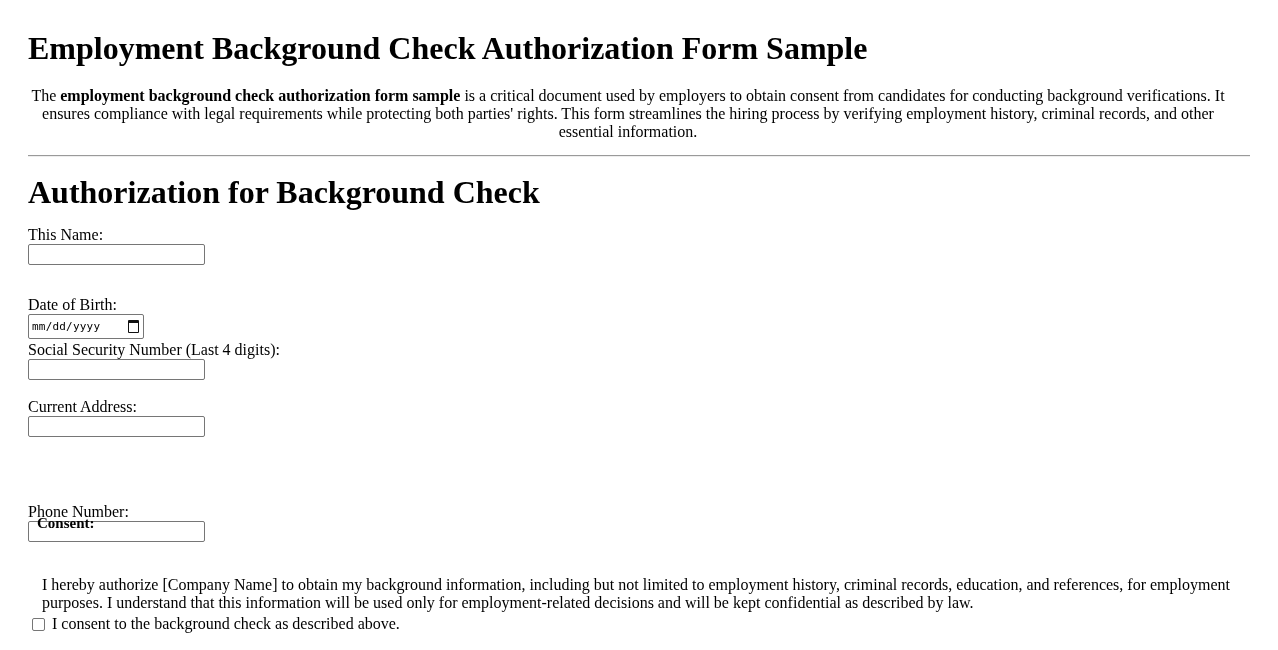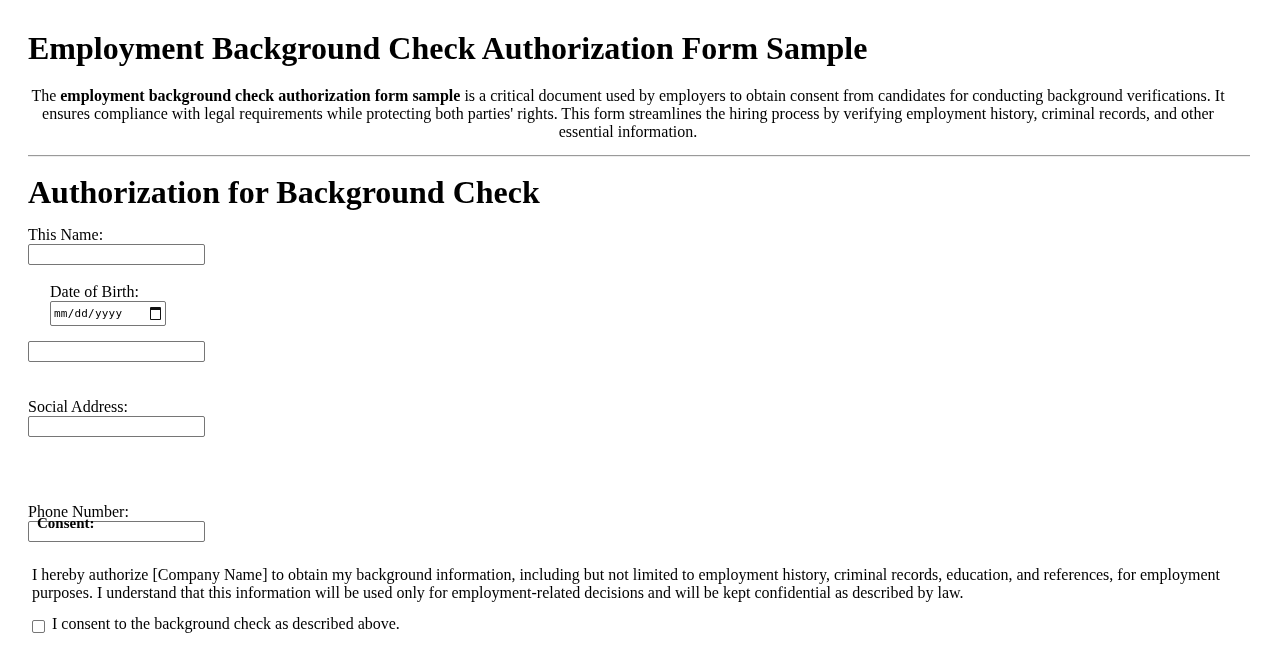--- a/index.html
+++ b/index.html
@@ -46,25 +46,25 @@
     .date-input .ph { flex: 1; letter-spacing: 0.2px; }
     .cal-icon {
       width: 9px; height: 9px; border: 1.5px solid #111; border-top-width: 3px;
       border-radius: 1px; margin-right: 1px;
     }
     .consent-title {
       position: absolute; left: 0; top: 505px; margin: 9px;
       font-weight: bold; font-size: 15px; line-height: 18px;
     }
     .consent-text {
-      position: absolute; left: 0; top: 562px; margin: 4px; width: 1205px;
+      position: absolute; left: 0; top: 562px; margin: 14px; width: 1205px;
       font-size: 16px; line-height: 18px;
     }
     .consent-check {
-      position: absolute; left: 4px; top: 615px; display: flex; align-items: flex-end;
+      position: absolute; left: 4px; top: 615px; display: flex; align-items: center;
     }
     .checkbox {
       width: 13px; height: 13px; box-sizing: border-box;
       border: 1px solid #767676; border-radius: 2px; background: #fff; margin-right: 7px;
     }
     .consent-check span.lbl { font-size: 16px; line-height: 18px; }
   </style>
 </head>
 <body>
 
@@ -75,34 +75,35 @@
 
   <hr class="divider">
 
   <h2>Authorization for Background Check</h2>
 
   <div class="field" style="top:226px;">
     <label>This Name:</label>
     <input class="text-input" type="text" value="" style="">
   </div>
 
-  <div class="field" style="top:283px;margin-left:22px;">
+  <div class="field" style="top:296px;">
     <label>Date of Birth:</label>
     <div class="date-input">
       <span class="ph">mm/dd/yyyy</span>
       <span class="cal-icon"></span>
     </div>
   </div>
 
   <div class="field" style="top:341px;">
+    <label>Social Security Number (Last 4 digits):</label>
     <input class="text-input" type="text" value="" style="">
   </div>
 
   <div class="field" style="top:398px;">
-    <label>Social Address:</label>
+    <label>Current Address:</label>
     <input class="text-input" type="text" value="" style="">
   </div>
 
   <div class="field" style="top:455px;margin-top:48px;">
     <label>Phone Number:</label>
     <input class="text-input" type="text" value="" style="">
   </div>
 
   <p class="consent-title">Consent:</p>
 

